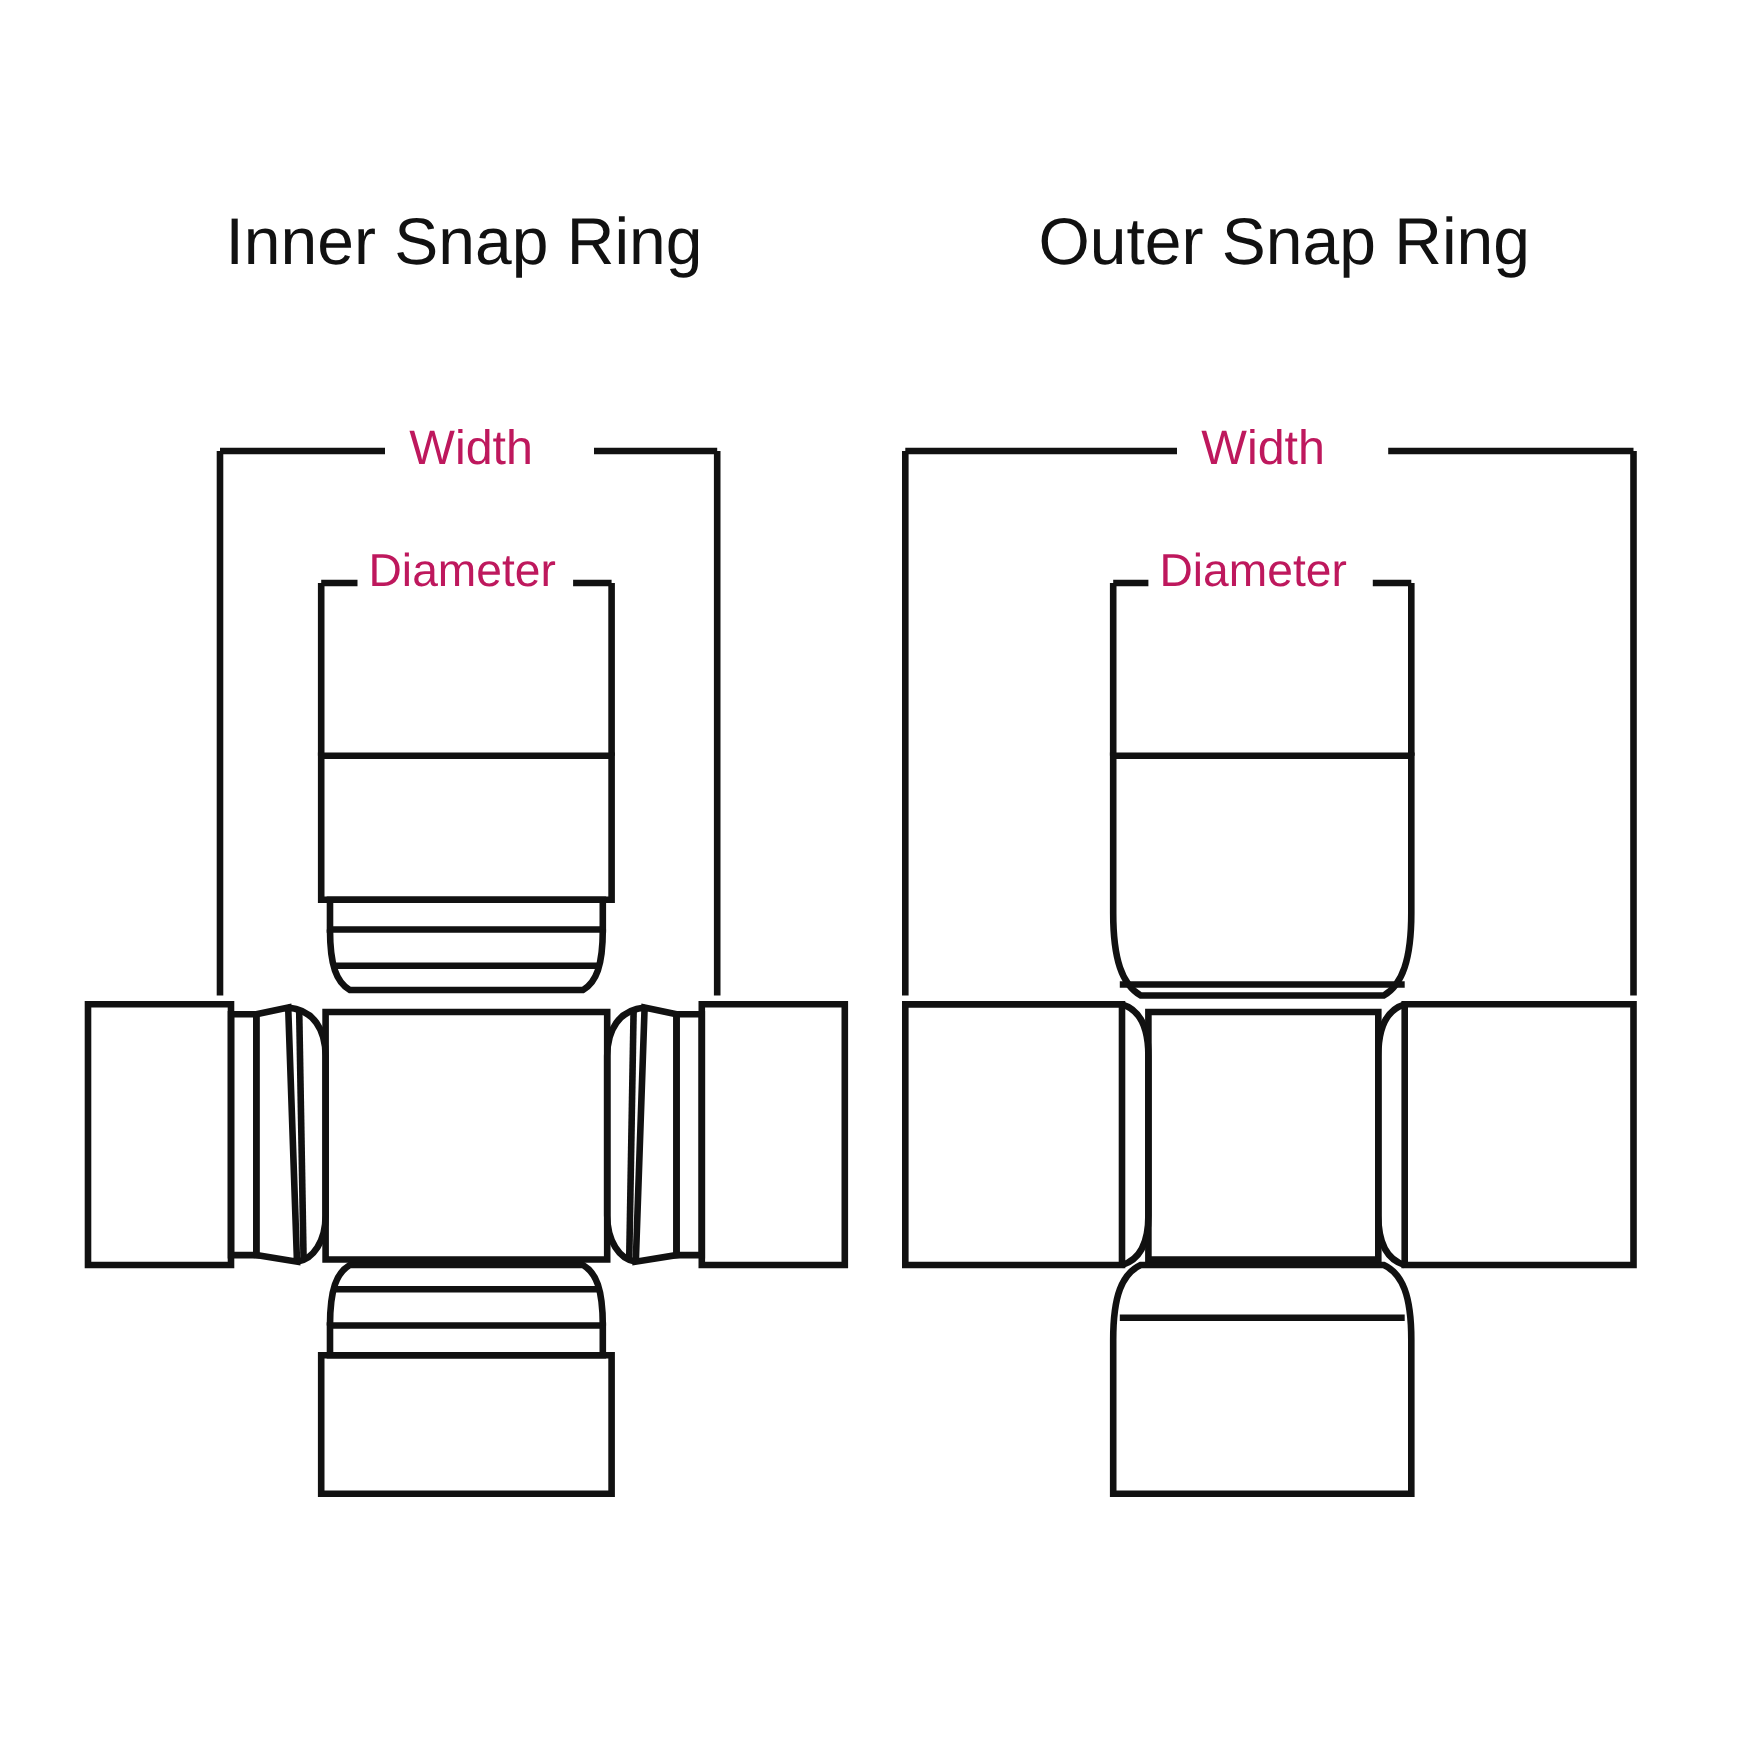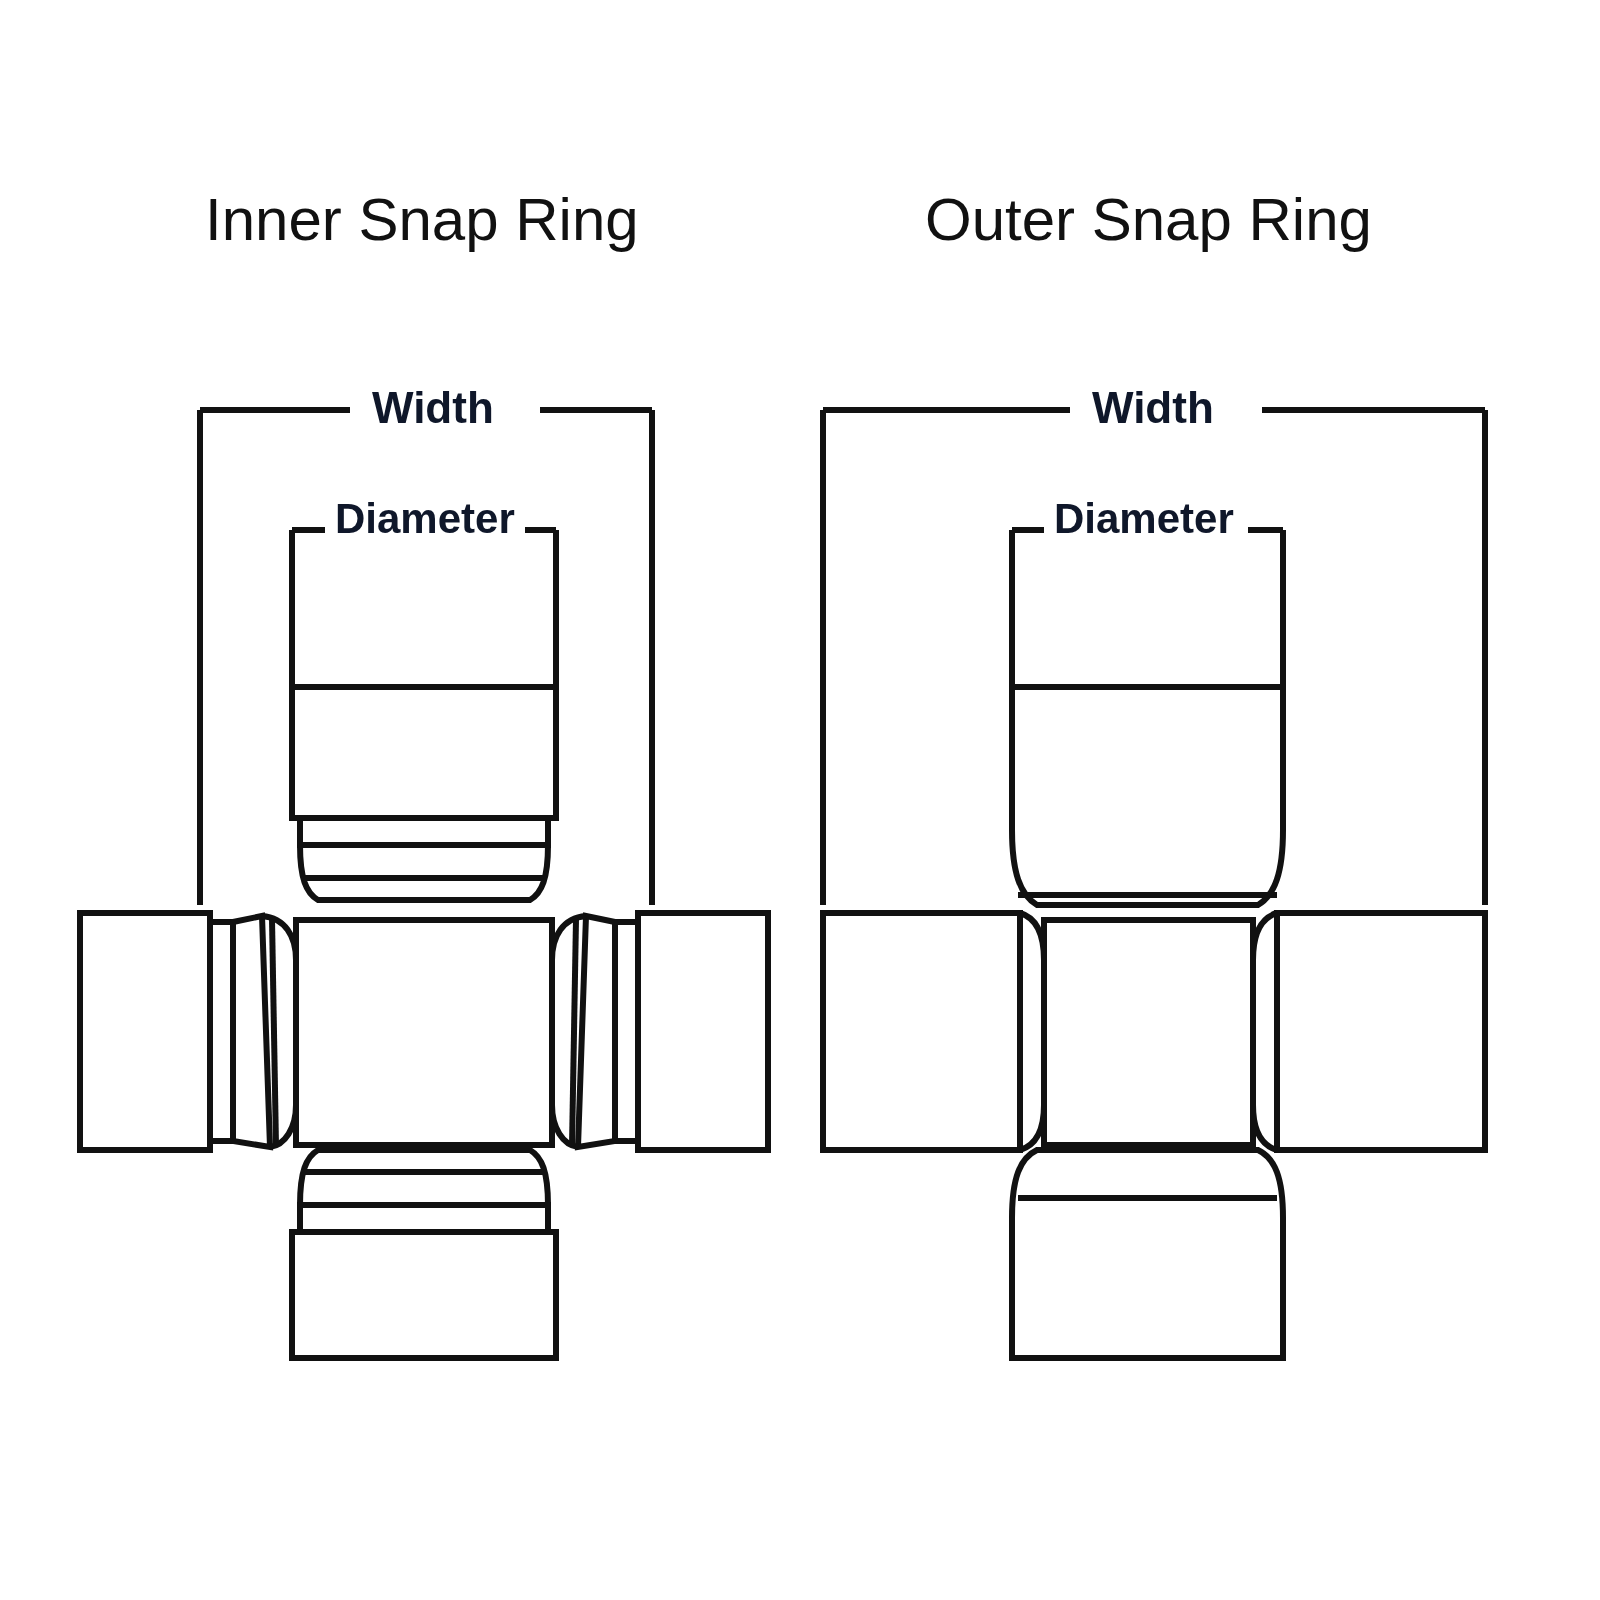--- a/index.html
+++ b/index.html
@@ -29,27 +29,27 @@
   }
   .title {
     position: absolute;
     font-size: 60px;
     font-weight: 400;
     letter-spacing: 0px;
     color: #111111;
     white-space: nowrap;
   }
   #title-left  { left: 205px; top: 185px; }
-  #title-right { left: 925px; top: 185px; }
+  #title-right { left: 944px; top: 185px; }
 
   .dim-label {
     position: absolute;
     font-size: 44px;
-    font-weight: 700;
-    color: #0f172a;
+    font-weight: 400;
+    color: #be185d;
     background: #ffffff;
     white-space: nowrap;
     padding: 0 10px;
   }
   #width-label-left    { left: 362px;  top: 383px; }
   #diameter-label-left { left: 325px;  top: 495px; font-size: 42px; }
   #width-label-right   { left: 1082px; top: 383px; }
   #diameter-label-right{ left: 1044px; top: 495px; font-size: 42px; }
 </style>
 </head>

